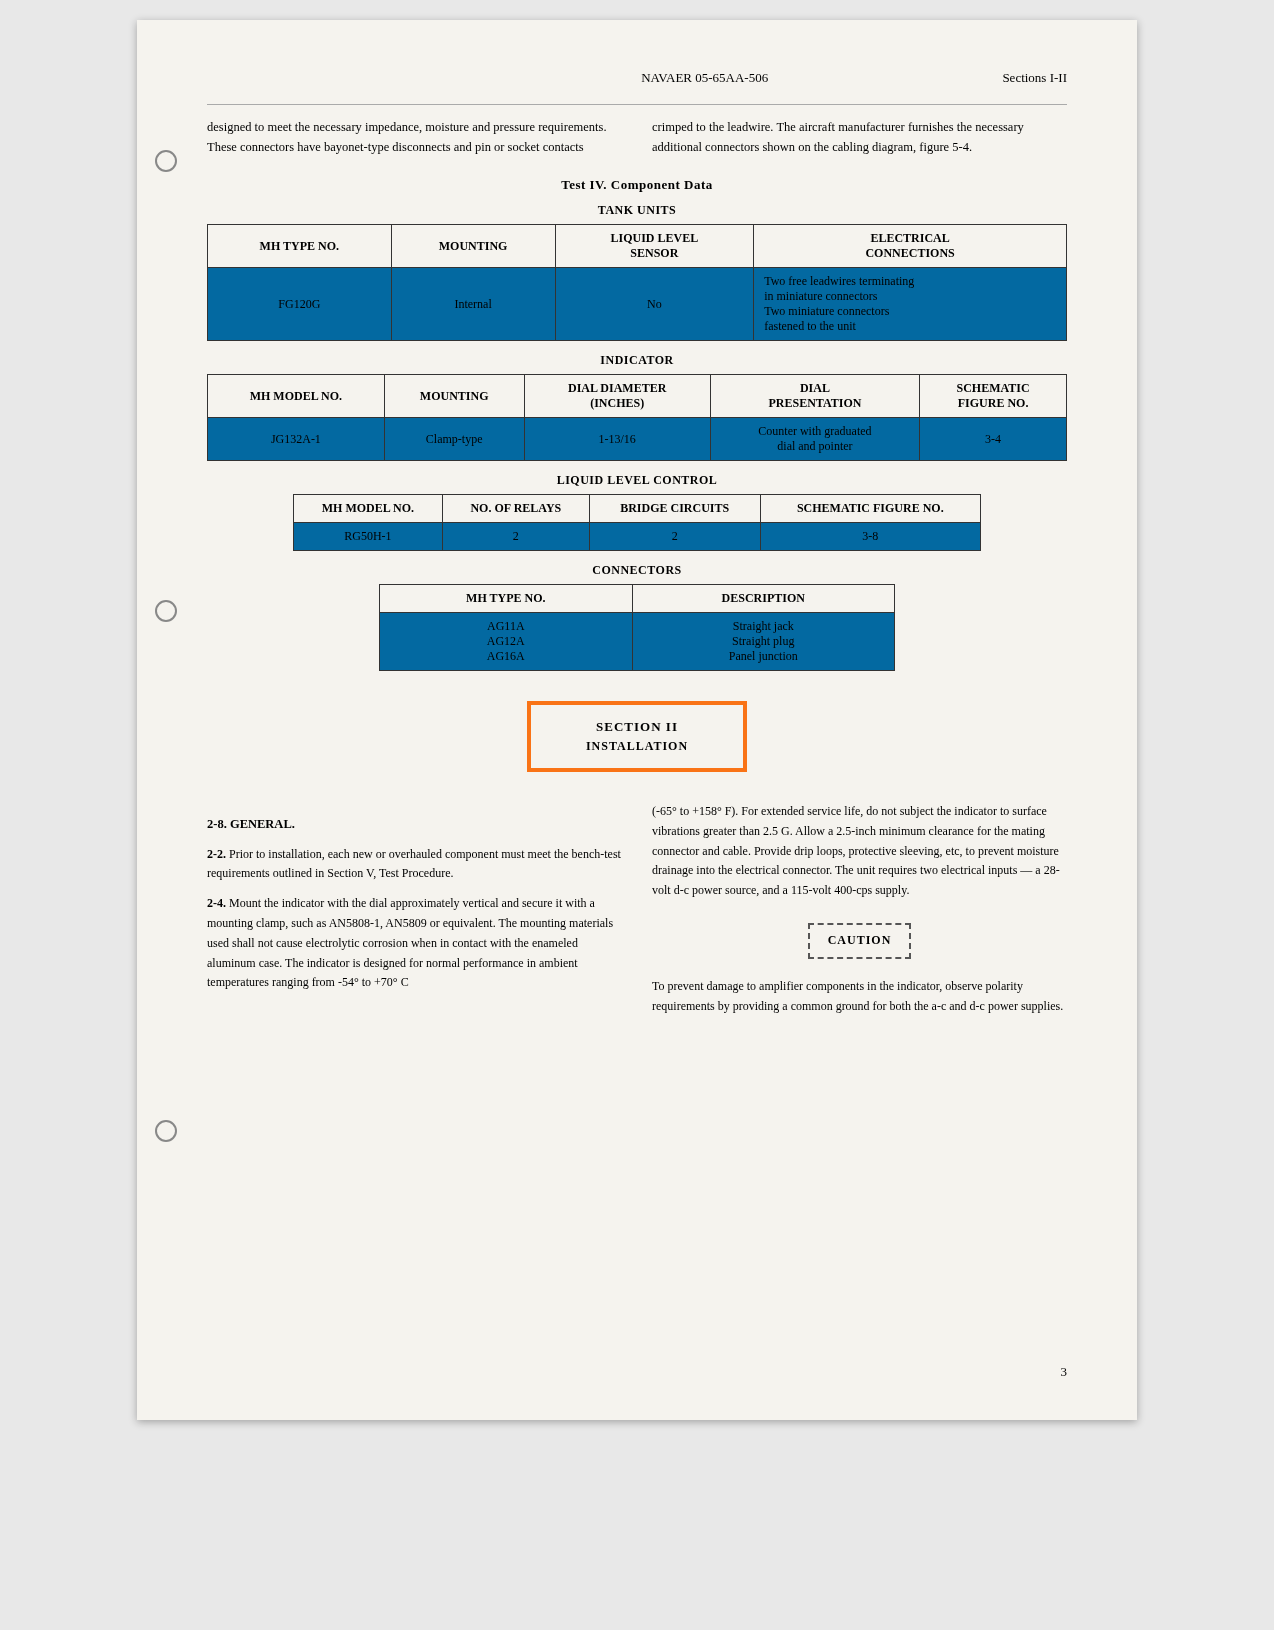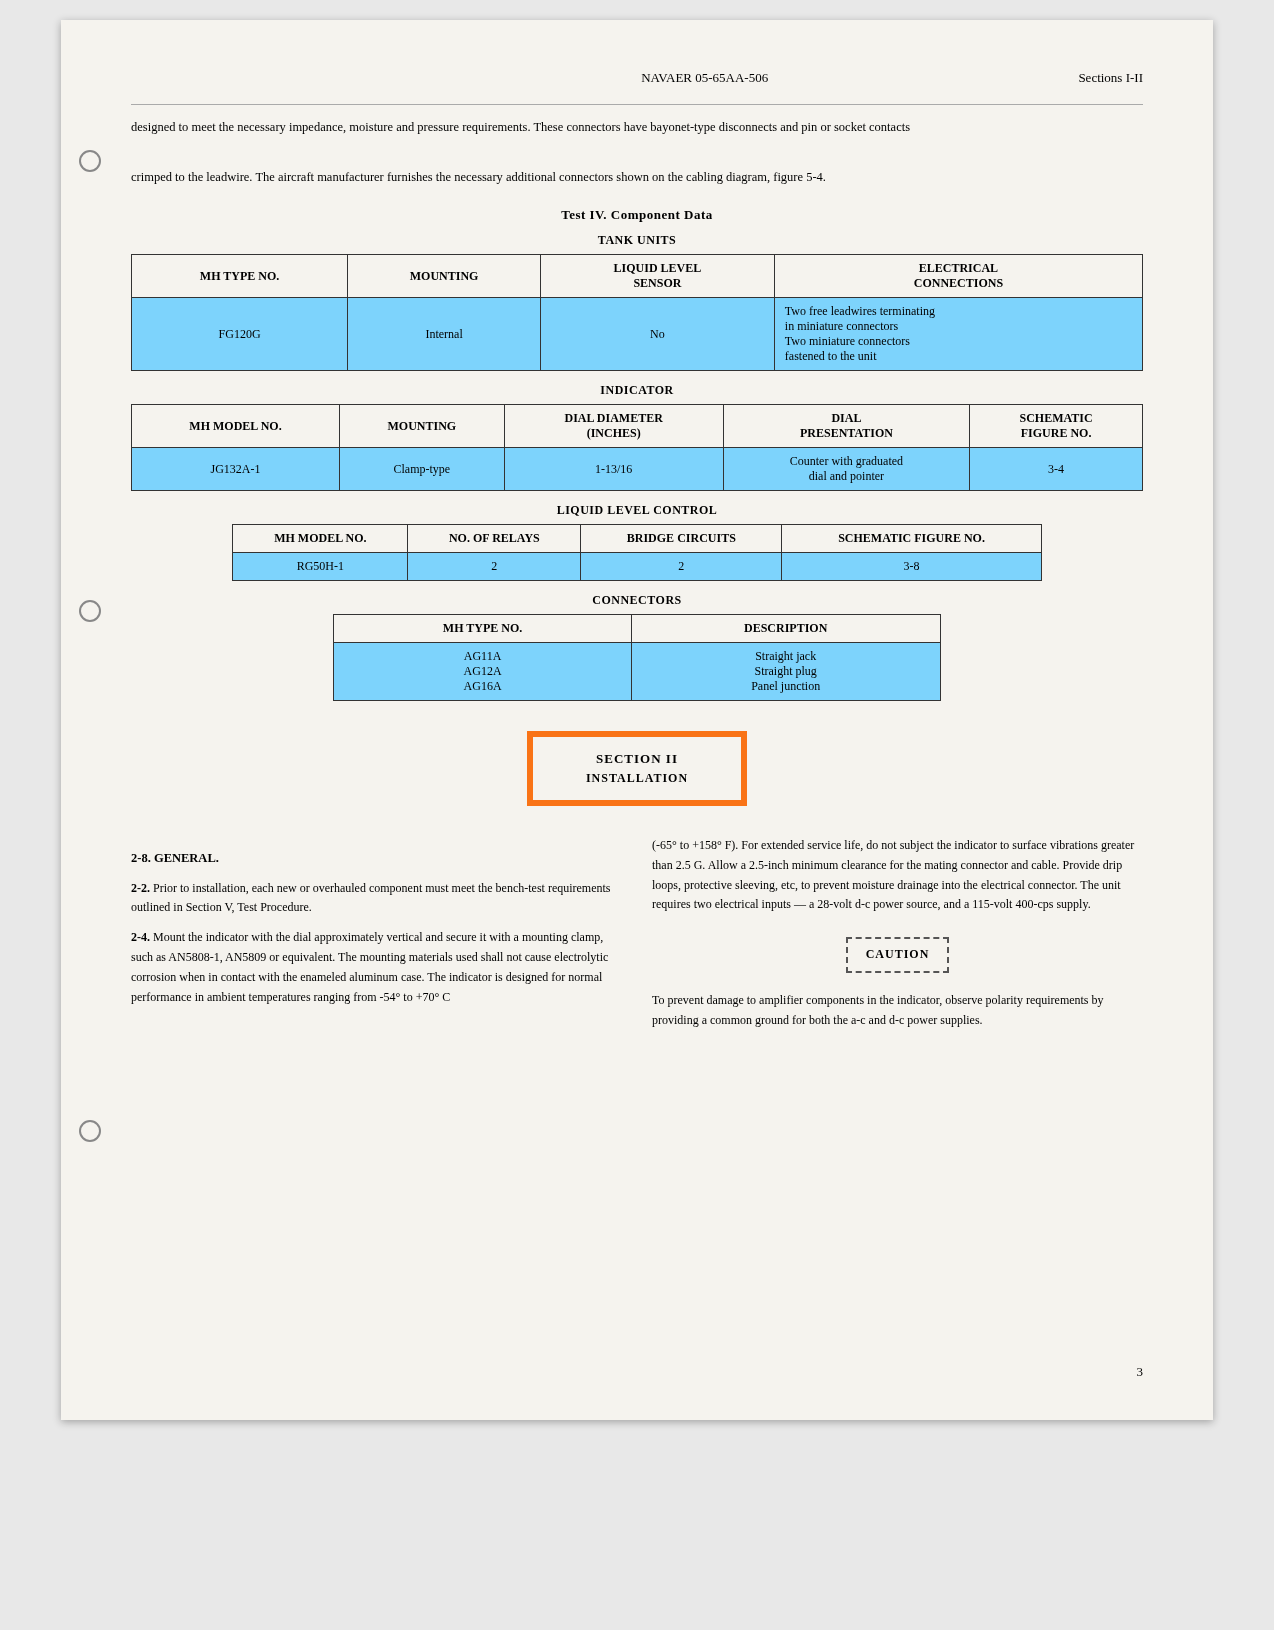--- a/index.html
+++ b/index.html
@@ -7,21 +7,21 @@
       background: #e8e8e8;
       display: flex;
       justify-content: center;
       align-items: flex-start;
       min-height: 100vh;
       padding: 20px;
       font-family: 'Times New Roman', Times, serif;
     }
     .page {
       background: #f5f3ee;
-      width: 1152px;
+      width: 1000px;
       min-height: 1400px;
       padding: 50px 70px;
       position: relative;
       box-shadow: 0 2px 8px rgba(0,0,0,0.3);
     }
     .header {
       display: flex;
       justify-content: space-between;
       align-items: flex-start;
       margin-bottom: 18px;
@@ -71,30 +71,30 @@
       padding: 6px 10px;
       text-align: center;
       vertical-align: middle;
     }
     table th {
       font-weight: bold;
       background: #f5f3ee;
       font-size: 12px;
     }
     table td {
-      background: #7dd3fc;
+      background: #0369a1;
       font-size: 12px;
     }
     .td-left { text-align: left; }
     .connectors-table {
       width: 60%;
       margin: 0 auto 12px auto;
     }
     .section-box {
-      border: 6px solid #f97316;
+      border: 4px solid #f97316;
       width: 220px;
       margin: 30px auto 30px auto;
       padding: 14px 20px;
       text-align: center;
     }
     .section-box-title {
       font-size: 13px;
       font-weight: bold;
       letter-spacing: 1px;
       margin-bottom: 4px;
@@ -167,21 +167,21 @@
   <div class="dot-left" style="top:1100px;"></div>
 
   <div class="header">
     <div style="width:200px;"></div>
     <div class="header-center">NAVAER 05-65AA-506</div>
     <div class="header-right">Sections I-II</div>
   </div>
 
   <hr class="thin">
 
-  <div class="intro-text" style="margin-top:12px;flex-direction:column;">
+  <div class="intro-text" style="margin-top:12px;">
     <div class="intro-left">designed to meet the necessary impedance, moisture and pressure requirements. These connectors have bayonet-type disconnects and pin or socket contacts</div>
     <div class="intro-right">crimped to the leadwire. The aircraft manufacturer furnishes the necessary additional connectors shown on the cabling diagram, figure 5-4.</div>
   </div>
 
   <div class="section-title">Test IV.  Component Data</div>
 
   <div class="sub-title">TANK UNITS</div>
   <table>
     <thead>
       <tr>

